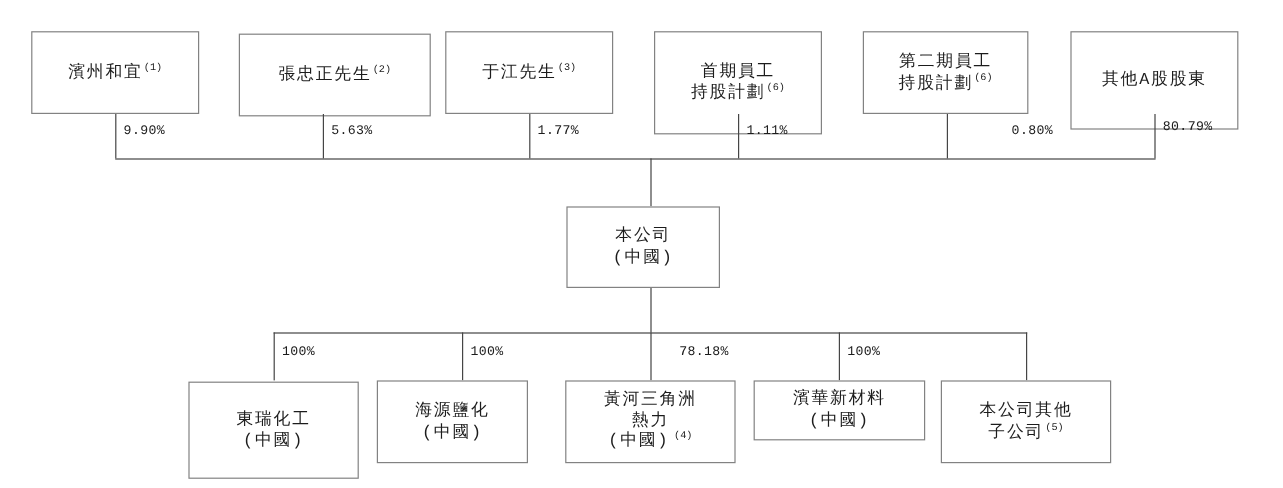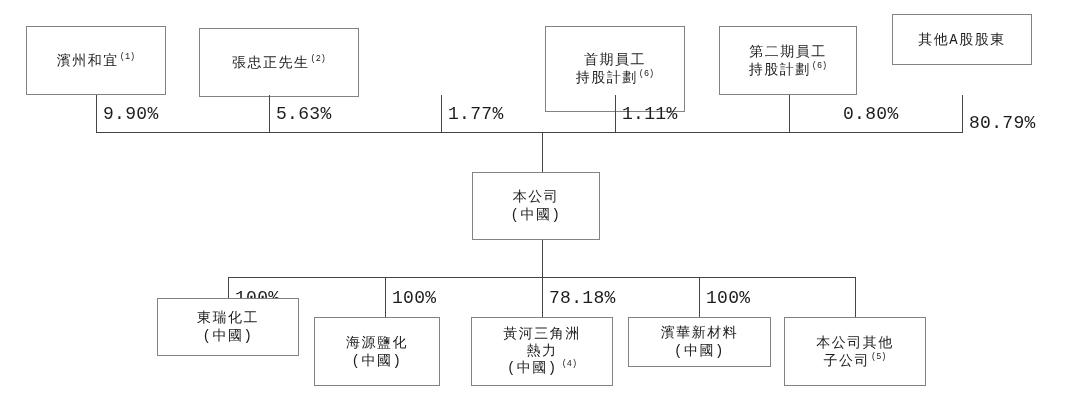--- a/index.html
+++ b/index.html
@@ -9,54 +9,57 @@
   }
   .node{
     position:absolute;box-sizing:border-box;border:1px solid #828282;background:#ffffff;
     display:flex;flex-direction:column;justify-content:center;align-items:center;
     text-align:center;font-size:14px;line-height:18px;letter-spacing:1.5px;
   }
   .node .nl{white-space:nowrap;}
   sup.note{font-size:8.5px;letter-spacing:0;line-height:0;vertical-align:super;margin-left:1px;}
   sup.note.gap{margin-left:4px;}
   .pct{
-    position:absolute;font-size:18px;letter-spacing:0.3px;white-space:nowrap;
+    position:absolute;font-size:11px;letter-spacing:0.3px;white-space:nowrap;
   }
   .hline{position:absolute;height:1px;background:#454545;}
   .vline{position:absolute;width:1px;background:#454545;}
 </style>
 </head>
 <body>
 
 <div id="canvas">
 
   <div class="node" style="left:26px;top:26px;width:140px;height:69px">
     <div class="nl"><span>濱州和宜</span><sup class="note">(1)</sup></div>
   </div>
   <div class="node" style="left:199px;top:28px;width:160px;height:69px">
     <div class="nl"><span>張忠正先生</span><sup class="note">(2)</sup></div>
   </div>
+  <div class="node" style="left:371px;top:26px;width:140px;height:69px">
+    <div class="nl"><span>于江先生</span><sup class="note">(3)</sup></div>
+  </div>
   <div class="node" style="left:545px;top:26px;width:140px;height:86px">
     <div class="nl"><span>首期員工</span></div>
     <div class="nl"><span>持股計劃</span><sup class="note">(6)</sup></div>
   </div>
   <div class="node" style="left:719px;top:26px;width:138px;height:69px">
     <div class="nl"><span>第二期員工</span></div>
     <div class="nl"><span>持股計劃</span><sup class="note">(6)</sup></div>
   </div>
-  <div class="node" style="left:892px;top:14px;width:140px;height:51px">
+  <div class="node" style="left:892px;top:26px;width:140px;height:82px">
     <div class="nl"><span>其他A股股東</span></div>
   </div>
 
   <div class="pct" style="left:103px;top:104px">9.90%</div>
   <div class="pct" style="left:276px;top:104px">5.63%</div>
   <div class="pct" style="left:448px;top:104px">1.77%</div>
   <div class="pct" style="left:622px;top:104px">1.11%</div>
   <div class="pct" style="left:843px;top:104px">0.80%</div>
-  <div class="pct" style="left:969px;top:113px">80.79%</div>
+  <div class="pct" style="left:969px;top:100px">80.79%</div>
 
   <div class="vline" style="left:96px;top:95px;height:37px"></div>
   <div class="vline" style="left:269px;top:95px;height:37px"></div>
   <div class="vline" style="left:441px;top:95px;height:37px"></div>
   <div class="vline" style="left:615px;top:95px;height:37px"></div>
   <div class="vline" style="left:789px;top:95px;height:37px"></div>
   <div class="vline" style="left:962px;top:95px;height:37px"></div>
   <div class="hline" style="left:96px;top:132px;width:867px"></div>
   <div class="vline" style="left:542px;top:132px;height:40px"></div>
 
@@ -68,24 +71,24 @@
   <div class="vline" style="left:542px;top:240px;height:37px"></div>
   <div class="hline" style="left:228px;top:277px;width:628px"></div>
   <div class="vline" style="left:228px;top:277px;height:40px"></div>
   <div class="vline" style="left:385px;top:277px;height:40px"></div>
   <div class="vline" style="left:542px;top:277px;height:40px"></div>
   <div class="vline" style="left:699px;top:277px;height:40px"></div>
   <div class="vline" style="left:855px;top:277px;height:40px"></div>
 
   <div class="pct" style="left:235px;top:288px">100%</div>
   <div class="pct" style="left:392px;top:288px">100%</div>
-  <div class="pct" style="left:549px;top:288px">78.18%</div>
+  <div class="pct" style="left:566px;top:288px">78.18%</div>
   <div class="pct" style="left:706px;top:288px">100%</div>
 
-  <div class="node" style="left:157px;top:298px;width:142px;height:58px">
+  <div class="node" style="left:157px;top:318px;width:142px;height:81px">
     <div class="nl"><span>東瑞化工</span></div>
     <div class="nl"><span>(中國)</span></div>
   </div>
   <div class="node" style="left:314px;top:317px;width:126px;height:69px">
     <div class="nl"><span>海源鹽化</span></div>
     <div class="nl"><span>(中國)</span></div>
   </div>
   <div class="node" style="left:471px;top:317px;width:142px;height:69px;line-height:17px">
     <div class="nl"><span>黃河三角洲</span></div>
     <div class="nl"><span>熱力</span></div>

